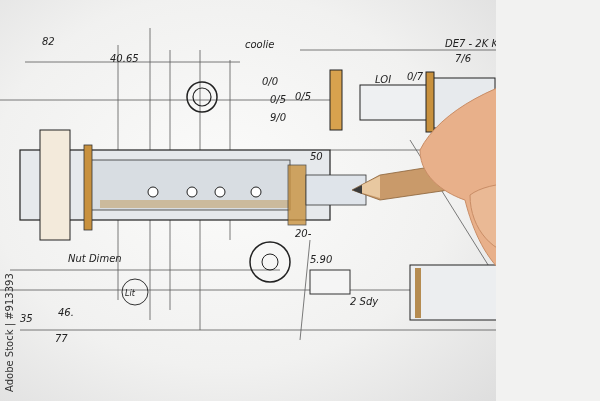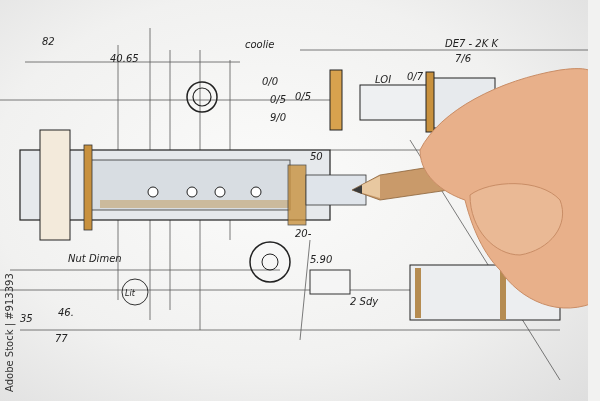--- a/index.html
+++ b/index.html
@@ -1,17 +1,17 @@
 <!DOCTYPE html>
 <html><head>
 <meta charset="utf-8">
 <style>
   html,body{margin:0;padding:0;}
   body{width:600px;height:401px;overflow:hidden;background:#f2f2f1;font-family:"DejaVu Sans",sans-serif;}
-  .scene{position:relative;width:588px;height:401px;overflow:hidden;
+  .scene{position:relative;width:496px;height:401px;overflow:hidden;
     background:radial-gradient(ellipse at 45% 45%, #fbfbfa 0%, #f1f1f0 60%, #dedede 100%);}
   svg{position:absolute;left:0;top:0;}
   .note{font-family:"DejaVu Sans",sans-serif;fill:#222;font-style:italic;}
   .wm{position:absolute;left:4px;top:292px;transform-origin:left top;transform:rotate(-90deg) translate(-100px,0);
       font-size:10px;color:#333;white-space:nowrap;}
 </style>
 </head>
 <body>
 
 <div class="scene">

